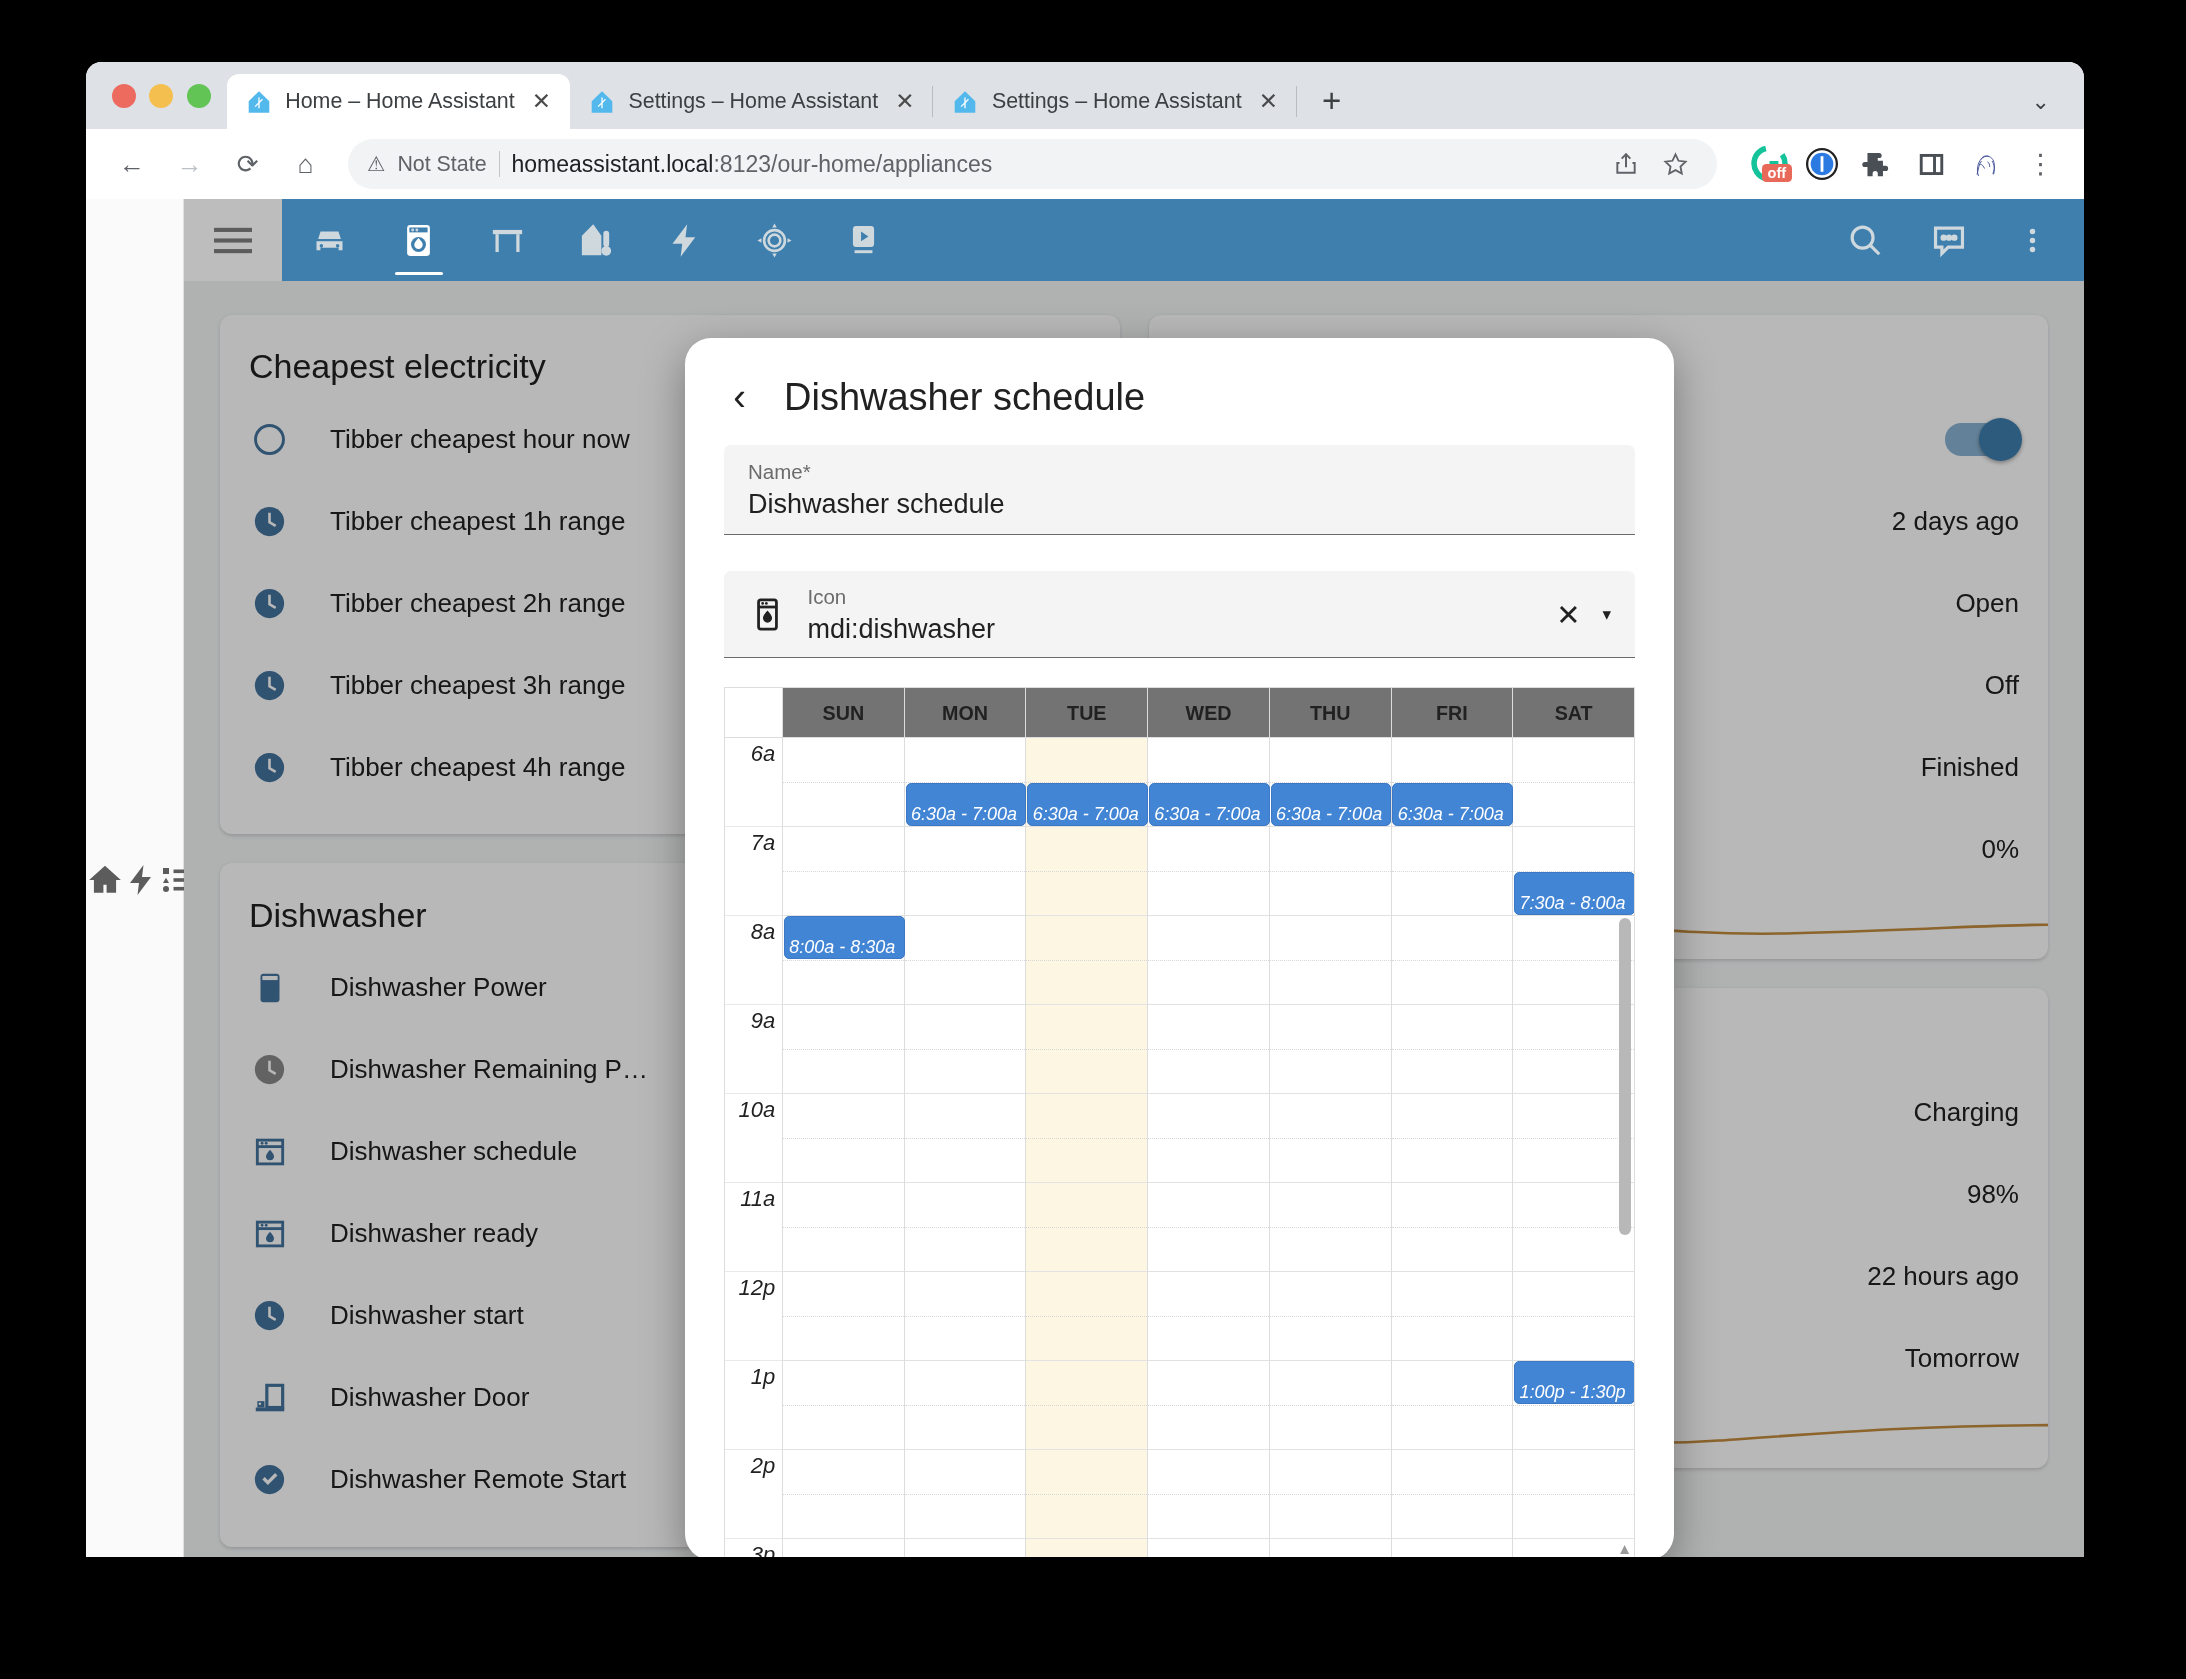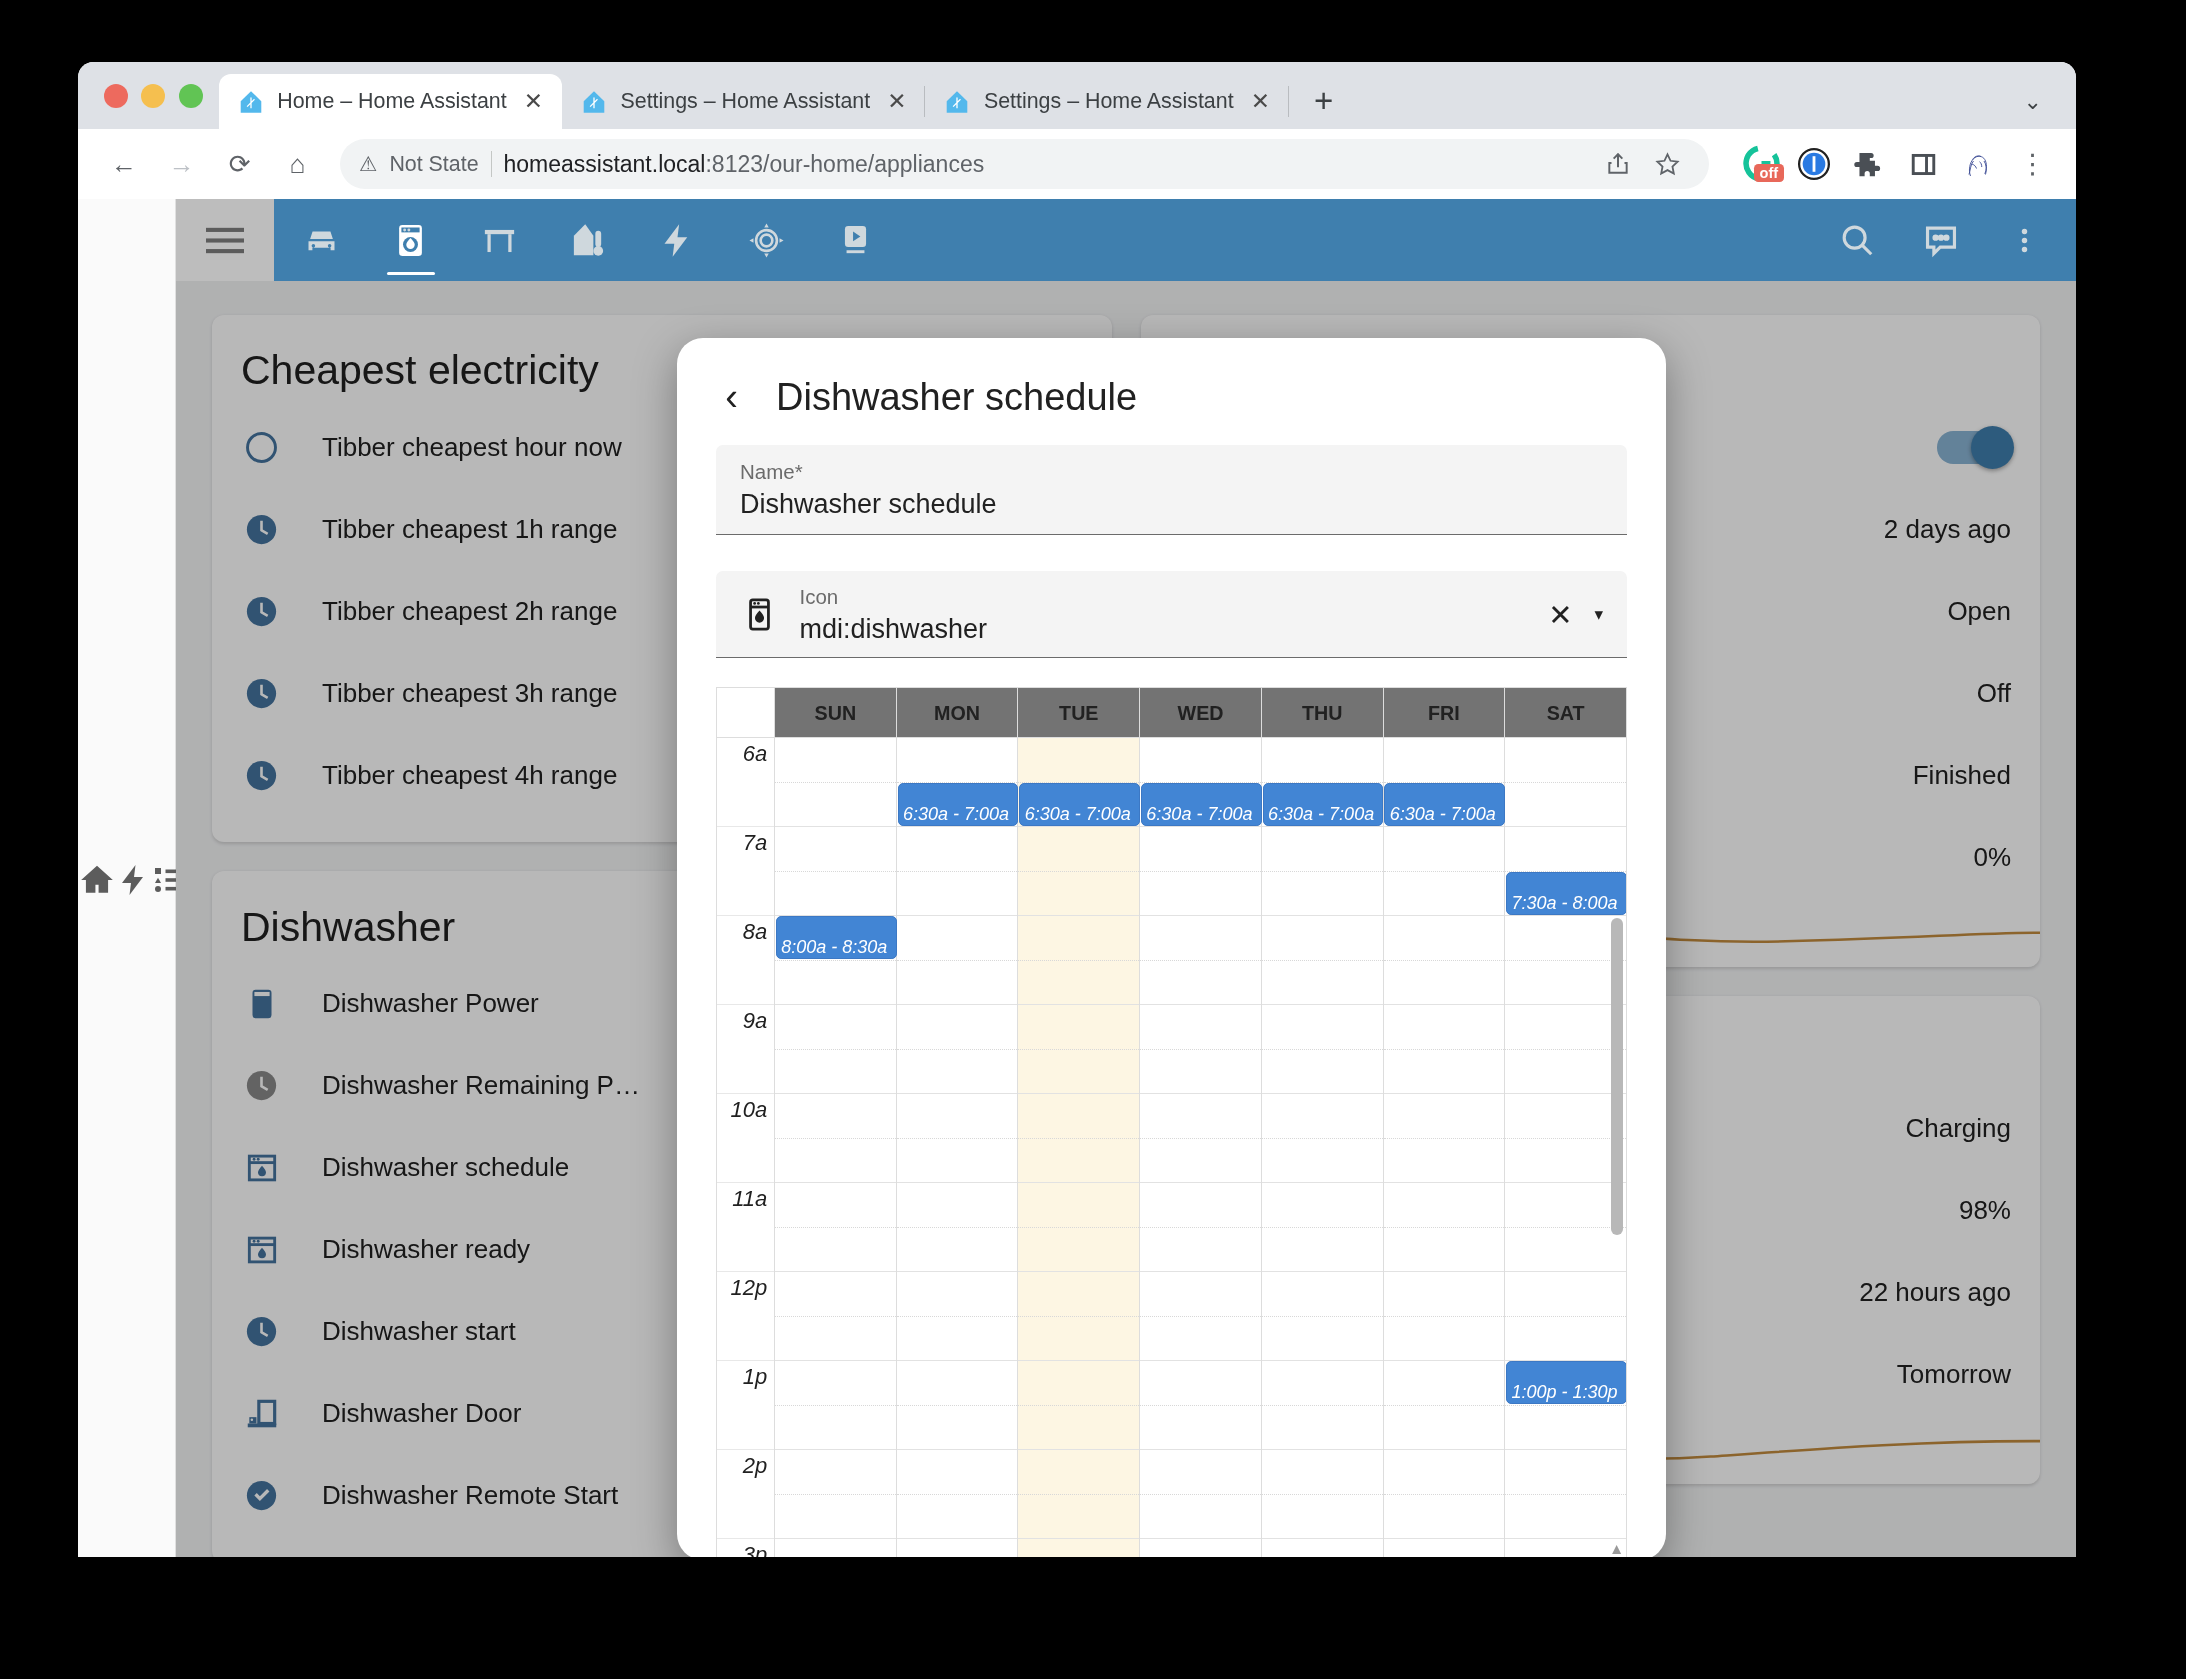--- a/index.html
+++ b/index.html
@@ -5,21 +5,21 @@
   * { box-sizing: border-box; margin: 0; padding: 0; }
   html, body {
     width: 2186px; height: 1680px;
     background: #000; overflow: hidden;
     font-family: "Liberation Sans", sans-serif;
   }
 
   
   #browser-window {
     position: absolute;
-    left: 78px; top: 62px;
+    left: 86px; top: 62px;
     width: 1998px; height: 1495px;
     background: #ffffff;
     border-radius: 15.4px 15.4px 0 0;
     overflow: hidden;
     box-shadow: 0 8.6px 34px rgba(0,0,0,.5);
   }
 
   
   #tab-strip {
     height: 67px; background: #dee1e6;
@@ -140,21 +140,21 @@
     flex: 1; background: #f4f5f6; position: relative;
     display: flex; gap: 29px; padding: 34px 36px; overflow: hidden;
   }
   .ha-col { flex: 1; display: flex; flex-direction: column; gap: 29px; min-width: 0; }
 
   .ha-card {
     background: #ffffff; border-radius: 12px;
     box-shadow: 0 1.7px 3.4px rgba(0,0,0,.14);
     padding: 22px 29px 26px;
   }
-  .card-title { font-size: 41px; color: #212121; font-weight: 400; padding: 10.3px 0 12px; white-space: nowrap; }
+  .card-title { font-size: 34px; color: #212121; font-weight: 400; padding: 10.3px 0 12px; white-space: nowrap; }
   .ent-row {
     display: flex; align-items: center; height: 82px; gap: 40px;
   }
   .ent-icon { width: 41px; height: 41px; flex: none; color: #44739e; display: flex; align-items: center; justify-content: center; }
   .ent-icon.muted { color: #8a8a8a; }
   .ent-name {
     font-size: 26px; color: #212121; white-space: nowrap;
     overflow: hidden; text-overflow: ellipsis; flex: 1; min-width: 0;
   }
   .ent-val { font-size: 26px; color: #212121; white-space: nowrap; margin-left: auto; padding-left: 17px; }

